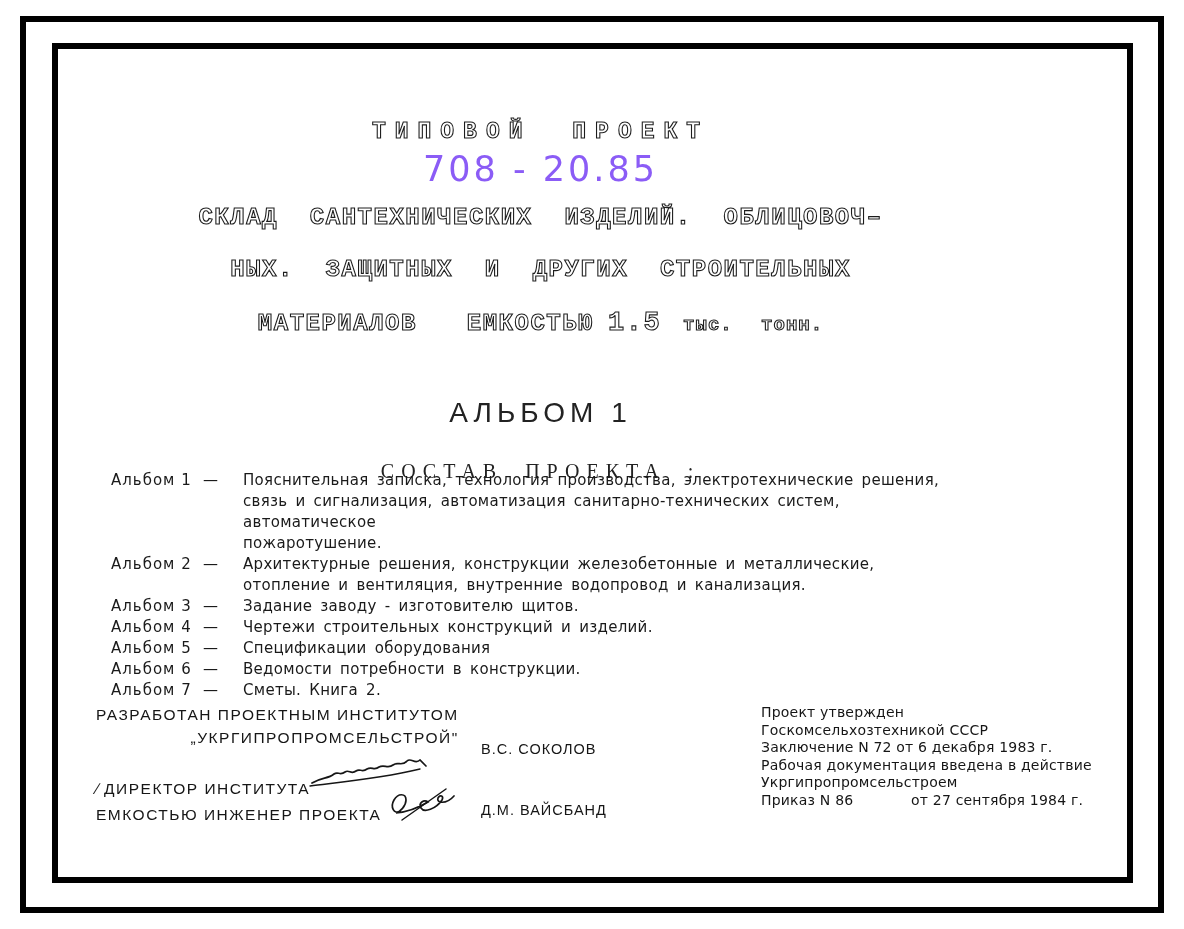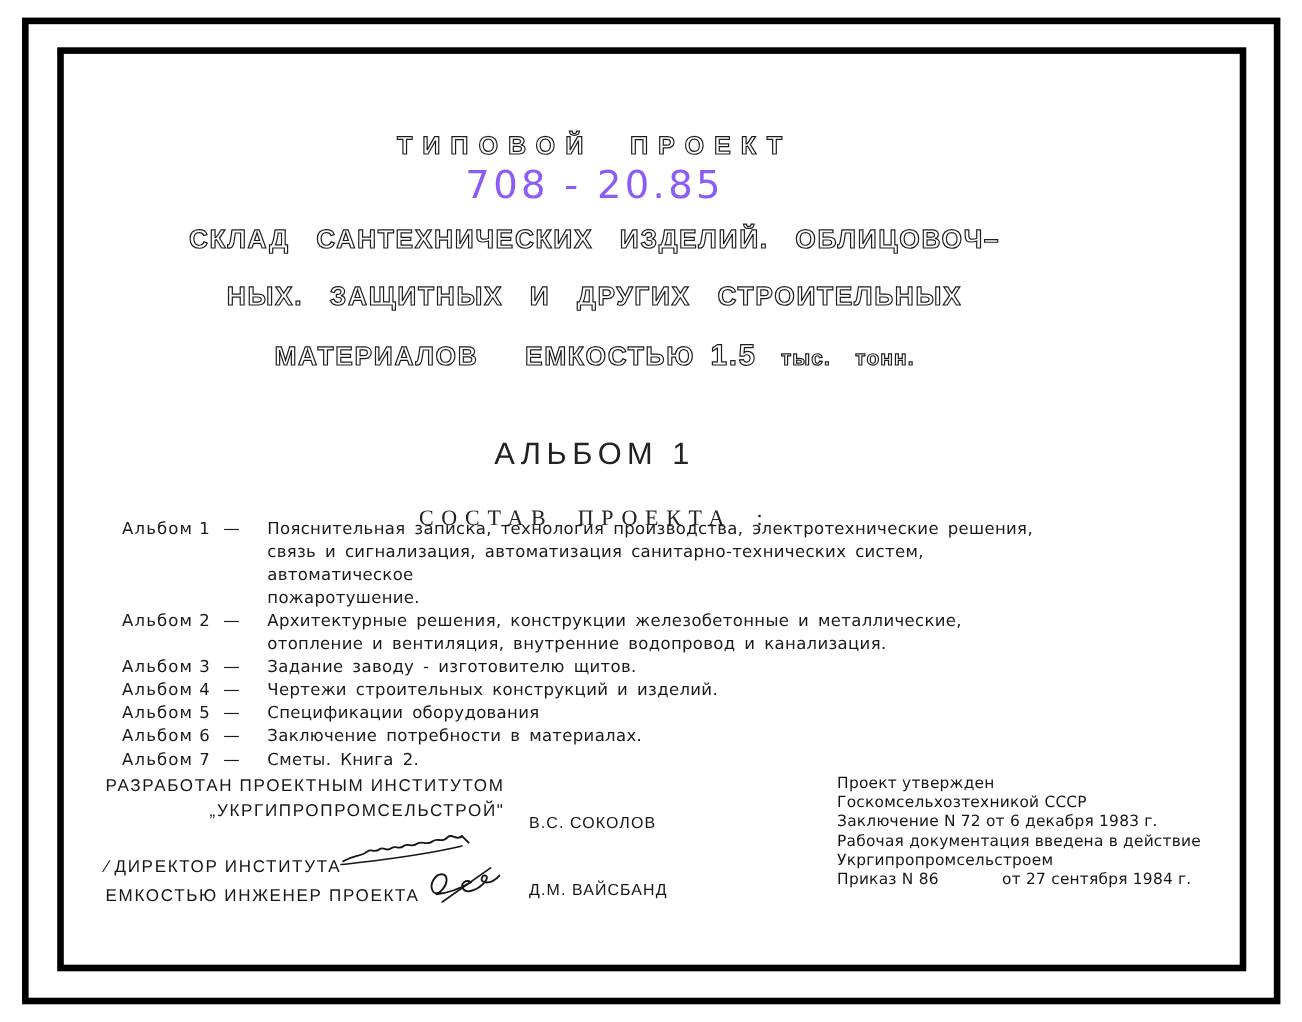--- a/index.html
+++ b/index.html
@@ -12,21 +12,21 @@
     border:6px solid #000;box-sizing:border-box;
   }
   .inner-frame{
     position:absolute;left:52px;top:43px;width:1081px;height:840px;
     border:6px solid #000;box-sizing:border-box;
   }
   .abs{position:absolute;}
   .centered{left:0;right:0;text-align:center;transform:translateX(-52px);}
   
   .outline-text{
-    font-family:Liberation Sans, sans-serif;font-weight:bold;color:#222;
+    font-family:Liberation Mono, monospace;font-weight:bold;color:#222;
     white-space:nowrap;
     text-align:center;
   }
   @supports (-webkit-text-stroke:1px #000){
     .outline-text{color:#fff;-webkit-text-stroke:1.1px #1c1c1c;}
   }
   .doc-type{top:70px;font-size:23px;letter-spacing:9px;word-spacing:18px;}
   .doc-number{
     top:100px;font-family:"DejaVu Sans",sans-serif;font-weight:normal;
     font-size:35px;letter-spacing:3px;color:#8b5cf6;
@@ -123,21 +123,21 @@
       <span class="album-desc">Чертежи строительных конструкций и изделий.</span>
     </div>
     <div class="album-row">
       <span class="album-label">Альбом 5</span>
       <span class="album-dash">—</span>
       <span class="album-desc">Спецификации оборудования</span>
     </div>
     <div class="album-row">
       <span class="album-label">Альбом 6</span>
       <span class="album-dash">—</span>
-      <span class="album-desc">Заключение потребности в материалах.</span>
+      <span class="album-desc">Ведомости потребности в конструкции.</span>
     </div>
     <div class="album-row">
       <span class="album-label">Альбом 7</span>
       <span class="album-dash">—</span>
       <span class="album-desc">Сметы. Книга 2.</span>
     </div>
   </div>
 
   <div class="abs developer">
     <div>РАЗРАБОТАН ПРОЕКТНЫМ ИНСТИТУТОМ</div>

